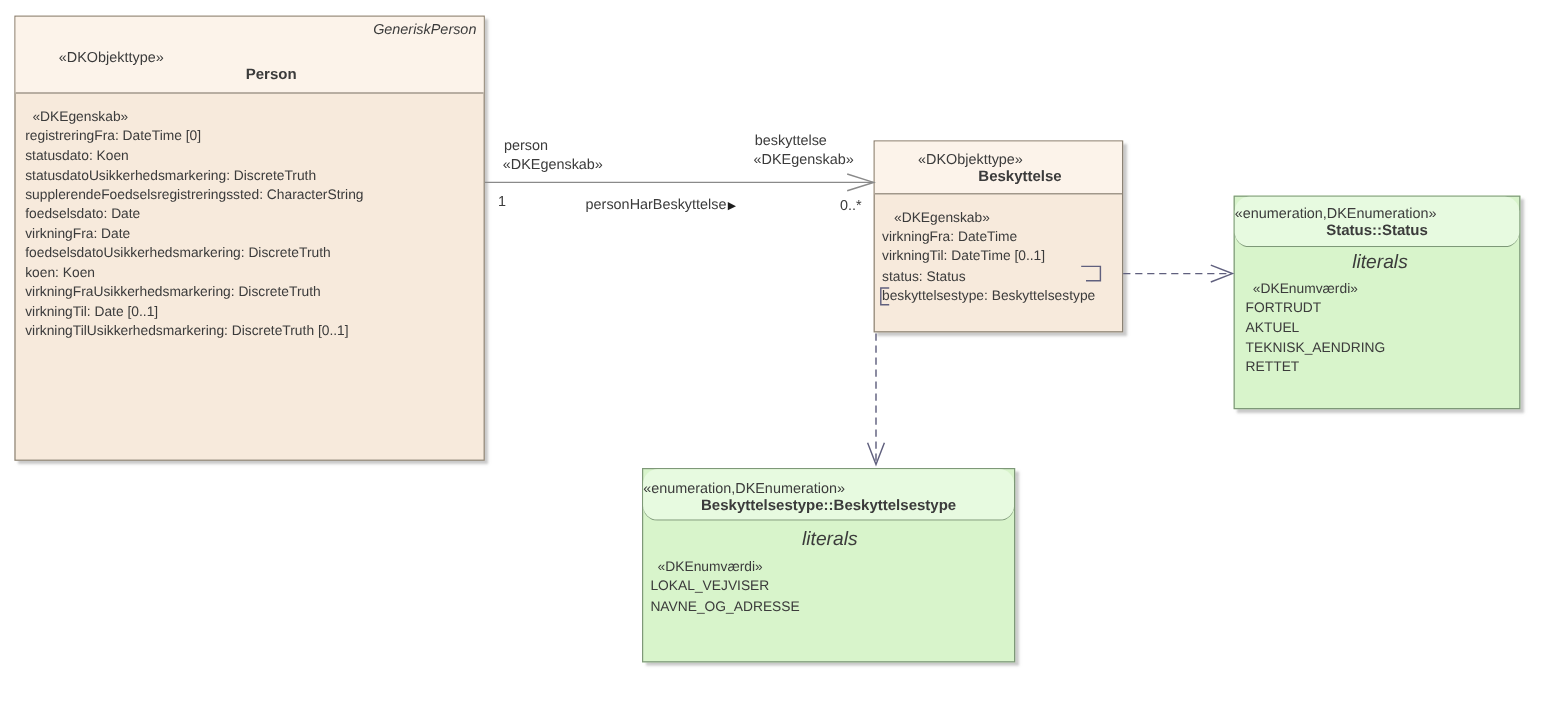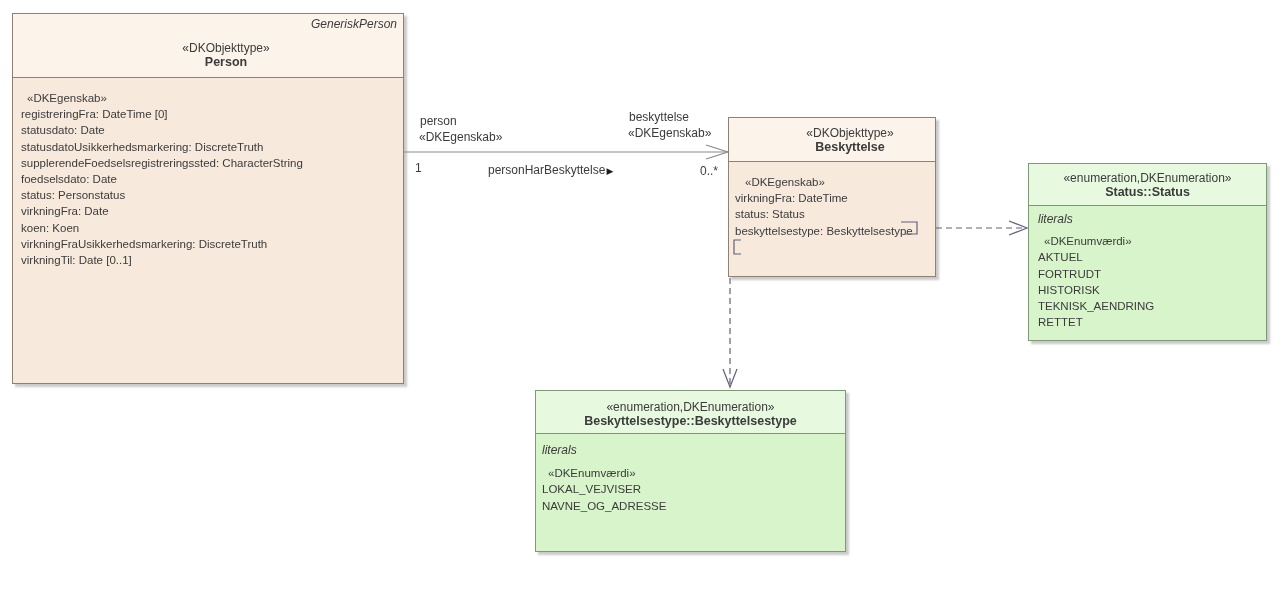--- a/index.html
+++ b/index.html
@@ -7,38 +7,38 @@
     position:relative; width:1285px; height:591px; background:#ffffff;
     font-family:"Liberation Sans", sans-serif; font-size:12px; color:#3b3b3b;
     overflow:hidden;
   }
   .connectors { position:absolute; left:0; top:0; width:1285px; height:591px; pointer-events:none; z-index:5; }
   .uml-box { position:absolute; border:1px solid #8b8274; box-shadow:3px 3px 2px rgba(150,150,150,0.5); z-index:2; box-sizing:border-box; }
   .class-box { background:#f7eadc; }
   .enum-box  { background:#d8f4cb; border-color:#7e9878; }
   .hdr { position:relative; box-sizing:border-box; }
   .class-box .hdr { background:#fcf3ea; border-bottom:1px solid #8b8274;padding-left:36px; }
-  .enum-box  .hdr { background:#e7fae0; border-bottom:1px solid #7e9878; }
+  .enum-box  .hdr { background:#e7fae0; border-bottom:1px solid #7e9878;border-radius:12px; }
   .tag { position:absolute; top:3px; right:6px; font-style:italic; font-size:12px; }
-  .stereo { text-align:center; line-height:14px; }
+  .stereo { text-align:left; line-height:14px; }
   .cname  { text-align:center; font-weight:bold; font-size:12.5px; line-height:15px; }
   .p-hdr { height:64px; }
   .p-hdr .stereo { padding-top:27px; }
   .b-hdr { height:44px; }
   .b-hdr .stereo { padding-top:8px; }
   .e-hdr-s { height:42px; }
   .e-hdr-s .stereo { padding-top:7px; }
   .e-hdr-b { height:43px; }
   .e-hdr-b .stereo { padding-top:9px; }
   .body { font-size:11.5px; line-height:16.2px; }
   .p-body { padding:12px 6px 0 8px; }
   .bk-body { padding:12px 4px 0 6px; }
   .attr-stereo { padding-left:6px; }
   .attr, .lit-val { white-space:nowrap; }
-  .lit-head { font-style:italic; font-size:12px; }
+  .lit-head { text-align:center; font-style:italic; font-size:16px; }
   .e-body-s { padding:5px 4px 0 9px; }
   .e-body-b { padding:8px 4px 0 6px; }
   .enum-stereo-s { padding-left:6px; margin-bottom:0px; margin-top:6px; }
   .enum-stereo-b { padding-left:6px; margin-top:7px; }
   .lbl { position:absolute; z-index:4; white-space:nowrap; font-size:12px; color:#3b3b3b; }
   .dir-arrow { font-size:9px; color:#1d1d1d; margin-left:1px; }
 </style>
 </head>
 <body>
 
@@ -66,56 +66,57 @@
 
   <div class="uml-box class-box" style="left:12px; top:13px; width:392px; height:371px;">
     <div class="hdr p-hdr">
       <div class="tag">GeneriskPerson</div>
       <div class="stereo">«DKObjekttype»</div>
       <div class="cname">Person</div>
     </div>
     <div class="body p-body">
       <div class="attr-stereo">«DKEgenskab»</div>
       <div class="attr">registreringFra: DateTime [0]</div>
-      <div class="attr">statusdato: Date</div>
+      <div class="attr">statusdato: Koen</div>
       <div class="attr">statusdatoUsikkerhedsmarkering: DiscreteTruth</div>
       <div class="attr">supplerendeFoedselsregistreringssted: CharacterString</div>
       <div class="attr">foedselsdato: Date</div>
-      <div class="attr">status: Personstatus</div>
       <div class="attr">virkningFra: Date</div>
+      <div class="attr">foedselsdatoUsikkerhedsmarkering: DiscreteTruth</div>
       <div class="attr">koen: Koen</div>
       <div class="attr">virkningFraUsikkerhedsmarkering: DiscreteTruth</div>
       <div class="attr">virkningTil: Date [0..1]</div>
+      <div class="attr">virkningTilUsikkerhedsmarkering: DiscreteTruth [0..1]</div>
     </div>
   </div>
 
   <div class="uml-box class-box" style="left:728px; top:117px; width:208px; height:160px;">
     <div class="hdr b-hdr">
       <div class="stereo">«DKObjekttype»</div>
       <div class="cname">Beskyttelse</div>
     </div>
     <div class="body bk-body">
       <div class="attr-stereo" style="padding-left:10px;">«DKEgenskab»</div>
       <div class="attr">virkningFra: DateTime</div>
+      <div class="attr">virkningTil: DateTime [0..1]</div>
       <div class="attr">status: Status</div>
       <div class="attr">beskyttelsestype: Beskyttelsestype</div>
     </div>
   </div>
 
   <div class="uml-box enum-box" style="left:1028px; top:163px; width:239px; height:178px;">
     <div class="hdr e-hdr-s">
       <div class="stereo">«enumeration,DKEnumeration»</div>
       <div class="cname">Status::Status</div>
     </div>
     <div class="body e-body-s">
       <div class="lit-head">literals</div>
       <div class="enum-stereo-s">«DKEnumværdi»</div>
+      <div class="lit-val">FORTRUDT</div>
       <div class="lit-val">AKTUEL</div>
-      <div class="lit-val">FORTRUDT</div>
-      <div class="lit-val">HISTORISK</div>
       <div class="lit-val">TEKNISK_AENDRING</div>
       <div class="lit-val">RETTET</div>
     </div>
   </div>
 
   <div class="uml-box enum-box" style="left:535px; top:390px; width:311px; height:162px;">
     <div class="hdr e-hdr-b">
       <div class="stereo">«enumeration,DKEnumeration»</div>
       <div class="cname">Beskyttelsestype::Beskyttelsestype</div>
     </div>

